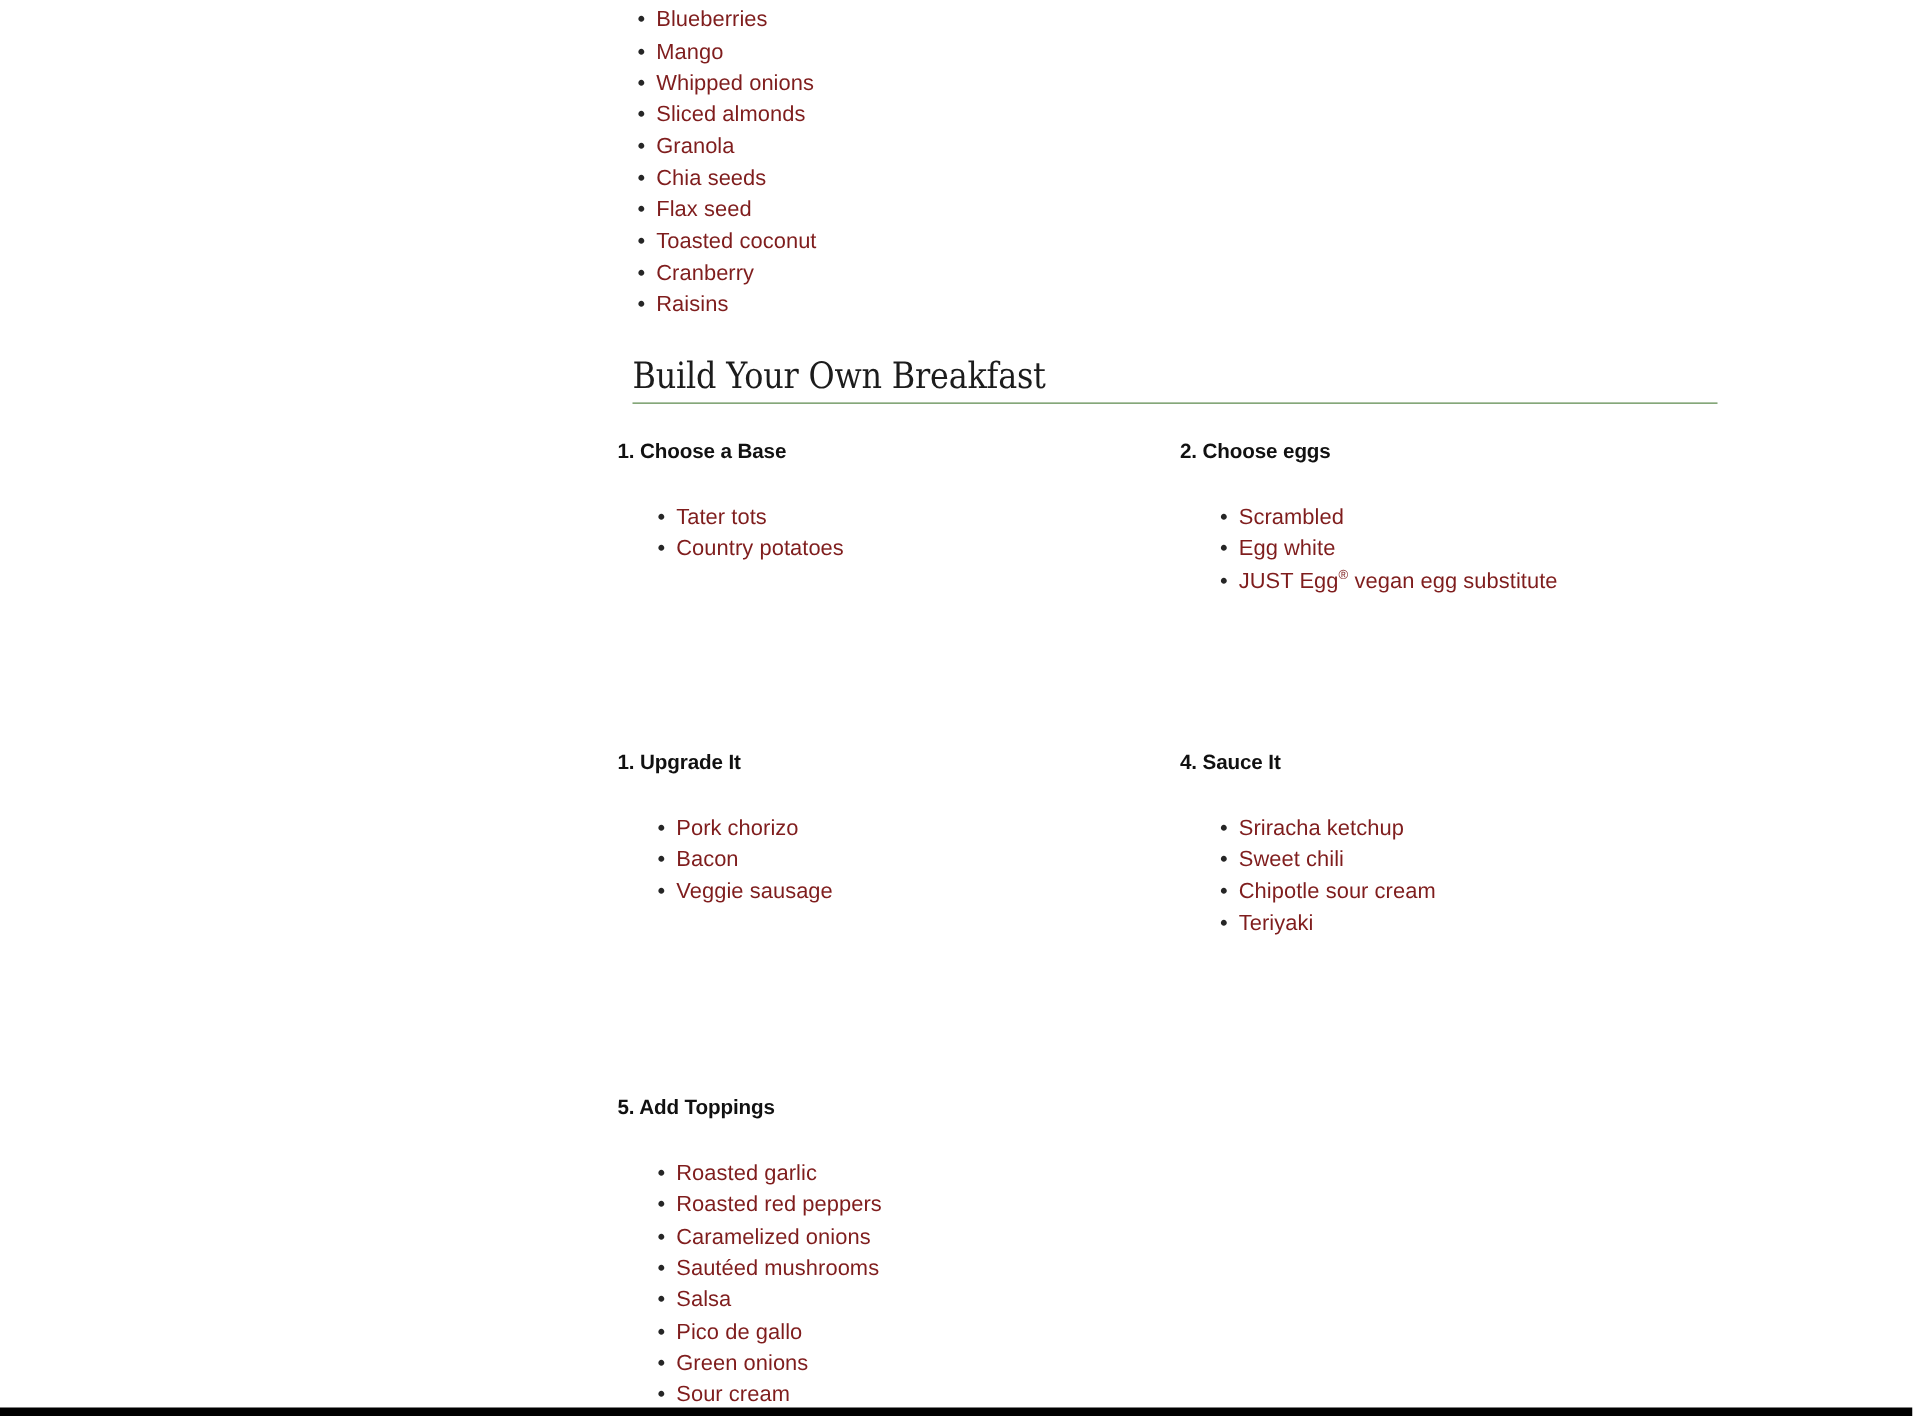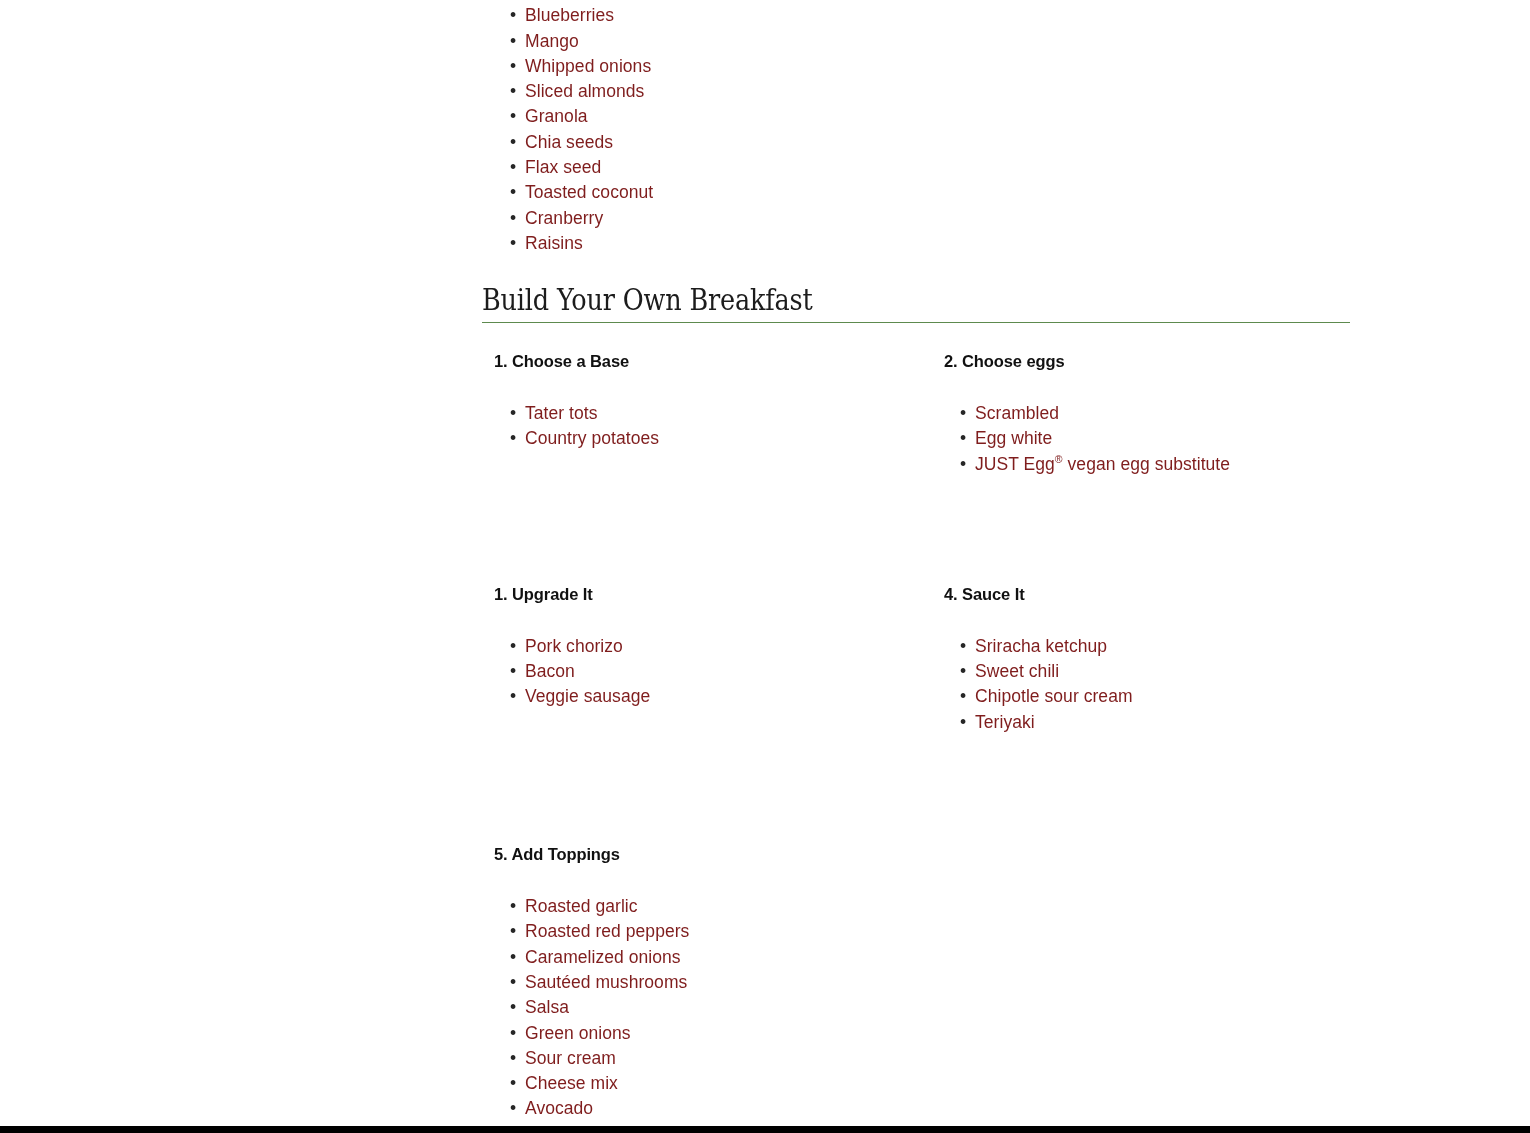--- a/index.html
+++ b/index.html
@@ -43,21 +43,21 @@
     left: 16px;
     top: 0;
     font-size: 17.5px;
     line-height: 25.3px;
     color: #262626;
   }
 
   
   .section-head {
     position: absolute;
-    left: 482px;
+    left: 506px;
     top: 283px;
     width: 868px;
   }
   .section-head h2 {
     margin: 0;
     padding: 0 0 6px 0;
     font-family: "DejaVu Serif", "Liberation Serif", serif;
     font-weight: 400;
     font-size: 29px;
     line-height: 34px;
@@ -94,21 +94,21 @@
   .bcol.empty { }
   .bstep-title {
     margin: 0;
     font-size: 16.5px;
     font-weight: 700;
     line-height: 22px;
     color: #111111;
     letter-spacing: -0.1px;
   }
   .blist {
-    margin: 0;
+    margin: 16px;
     padding: 0;
     list-style: none;
     margin-top: 29px;
   }
 
   .row-gap-1 { height: 106px; }
   .row-gap-2 { height: 108px; }
 
   sup.reg {
     font-size: 10.5px;
@@ -194,20 +194,21 @@
 
   <div class="brow">
     <div class="bcol">
       <p class="bstep-title">5. Add Toppings</p>
       <ul class="blist">
           <li>Roasted garlic</li>
           <li>Roasted red peppers</li>
           <li>Caramelized onions</li>
           <li>Sautéed mushrooms</li>
           <li>Salsa</li>
+          <li>Pico de gallo</li>
           <li>Green onions</li>
           <li>Sour cream</li>
           <li>Cheese mix</li>
           <li>Avocado</li>
         </ul>
     </div>
     <div class="bcol empty"></div>
   </div>
 
 </div>

